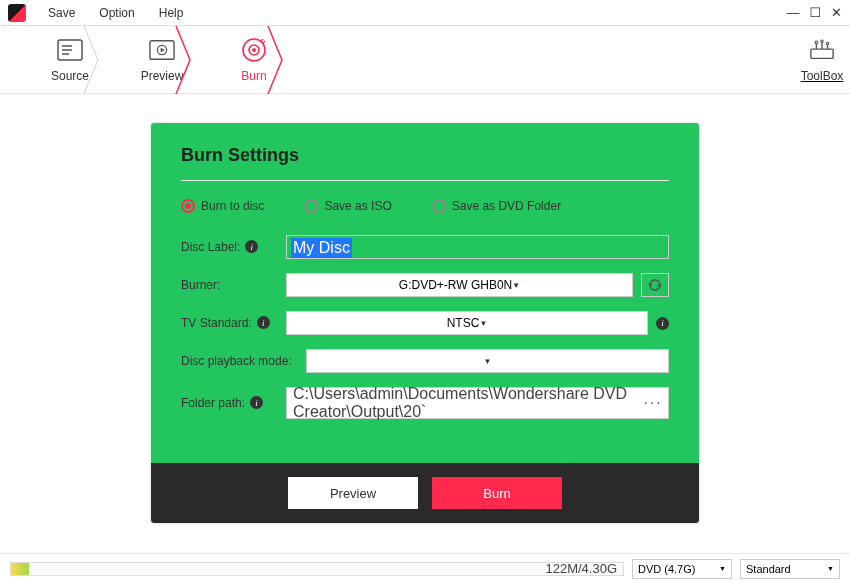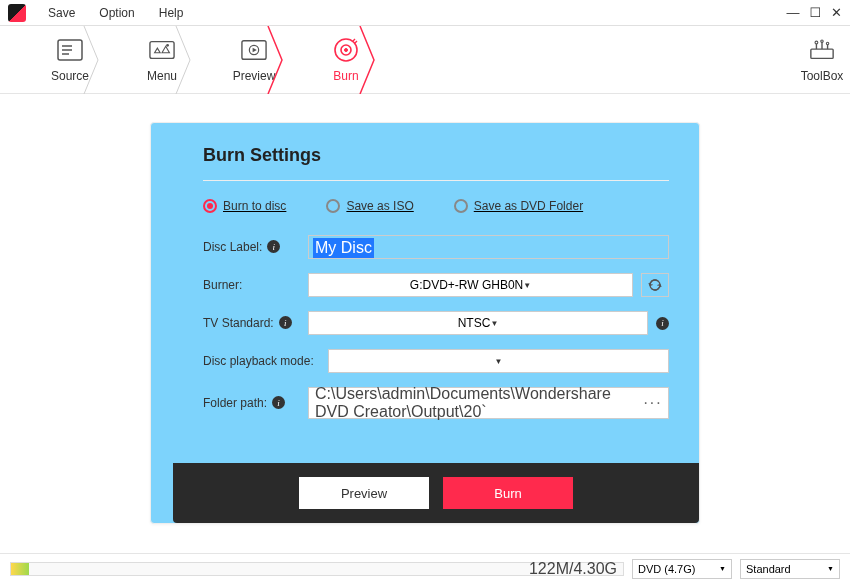--- a/index.html
+++ b/index.html
@@ -13,29 +13,29 @@
     
     .nav-bar { height: 68px; display: flex; align-items: center; border-bottom: 1px solid #e5e5e5; position: relative; }
     .nav-item { width: 92px; height: 68px; display: flex; flex-direction: column; align-items: center; justify-content: center; position: relative; cursor: pointer; padding-left: 48px; }
     .nav-icon { width: 26px; height: 26px; display: flex; align-items: center; justify-content: center; margin-bottom: 6px; }
     .nav-label { font-size: 12px; color: #333; }
     .nav-item.active .nav-label { color: #ff2a4d; }
     .nav-item.active svg path, .nav-item.active svg circle { stroke: #ff2a4d; }
     .chevron { position: absolute; right: -10px; top: 0; height: 68px; width: 20px; }
     .chevron.red path { stroke: #ff2a4d; stroke-width: 1.5; }
     .chevron.gray path { stroke: #d0d0d0; stroke-width: 1; }
-    .nav-toolbox { margin-left: auto; margin-right: 6px; }
+    .nav-toolbox { margin-left: auto; margin-right: 6px; text-decoration: underline; }
     
     .main { padding: 28px 150px 20px; }
-    .panel { background: #7dd3fc; border: 1px solid #eee; border-radius: 4px; box-shadow: 0 1px 3px rgba(0,0,0,0.05); padding-left: 22px; }
+    .panel { background: #22c55e; border: 1px solid #eee; border-radius: 4px; box-shadow: 0 1px 3px rgba(0,0,0,0.05); }
     .panel-body { padding: 22px 30px 30px; }
     .panel-title { font-size: 18px; font-weight: bold; color: #222; padding-bottom: 14px; border-bottom: 1px solid #eee; margin-bottom: 18px; }
     
     .radio-row { display: flex; gap: 40px; margin-bottom: 22px; }
-    .radio-opt { display: flex; align-items: center; gap: 6px; cursor: pointer; text-decoration: underline; }
+    .radio-opt { display: flex; align-items: center; gap: 6px; cursor: pointer; }
     .radio-circle { width: 14px; height: 14px; border-radius: 50%; border: 2px solid #888; position: relative; flex-shrink: 0; }
     .radio-opt.selected .radio-circle { border-color: #ff2a4d; }
     .radio-opt.selected .radio-circle::after { content: ''; position: absolute; width: 6px; height: 6px; border-radius: 50%; background: #ff2a4d; top: 2px; left: 2px; }
     .radio-label { font-size: 12px; color: #333; }
     
     .field-row { display: flex; align-items: center; margin-bottom: 14px; }
     .field-label { width: 105px; font-size: 12px; color: #333; display: flex; align-items: flex-start; gap: 5px; }
     .info-icon { width: 13px; height: 13px; border-radius: 50%; background: #333; color: #fff; font-size: 9px; font-style: italic; font-family: serif; display: inline-flex; align-items: center; justify-content: center; flex-shrink: 0; }
     .text-input { flex: 1; height: 24px; border: 1px solid #ccc; padding: 0 6px; font-size: 12px; }
     .select-input { flex: 1; height: 24px; border: 1px solid #ccc; padding: 0 6px; font-size: 12px; display: flex; align-items: center; justify-content: center; cursor: pointer; background: #fff; }
@@ -46,21 +46,21 @@
     .path-dots { color: #666; letter-spacing: 1px; }
     
     .panel-footer { background: #2a2a2a; padding: 14px 0; display: flex; justify-content: center; gap: 14px; border-radius: 0 0 4px 4px; }
     .btn { width: 130px; height: 32px; font-size: 13px; display: flex; align-items: center; justify-content: center; cursor: pointer; border: none; }
     .btn-white { background: #fff; color: #333; }
     .btn-red { background: #ff2a4d; color: #fff; }
     
     .status-bar { position: absolute; bottom: 0; left: 0; right: 0; height: 30px; border-top: 1px solid #e5e5e5; display: flex; align-items: center; padding: 0 10px; gap: 8px; }
     .progress-bar { flex: 1; height: 14px; border: 1px solid #ddd; background: #f9f9f9; position: relative; }
     .progress-fill { position: absolute; left: 0; top: 0; height: 100%; width: 3%; background: linear-gradient(to right, #ffd84d, #9fd94d); }
-    .progress-text { position: absolute; right: 6px; top: 0; font-size: 16px; color: #444; line-height: 12px; text-align: right; }
+    .progress-text { position: absolute; right: 6px; top: 0; font-size: 13px; color: #444; line-height: 12px; text-align: right; }
     .status-select { width: 100px; height: 20px; border: 1px solid #ccc; font-size: 11px; padding: 0 5px; display: flex; align-items: center; justify-content: space-between; cursor: pointer; background: #fff; text-align: right; }
     .status-select .caret { font-size: 7px; }
     
     .highlighted-text { background: #2078ff; color: #fff; padding: 1px 2px; display: inline-block; font-size: 16px; }
   </style>
 </head>
 <body>
 
 <div class="titlebar">
   <div class="app-logo"></div>
@@ -84,34 +84,20 @@
           <line x1="5" y1="15" x2="12" y2="15" stroke="#555" stroke-width="1.5"></line>
         </svg>
     </div>
     <span class="nav-label">Source</span>
     <svg class="chevron gray" viewBox="0 0 20 68" fill="none">
         <path d="M2 0 L16 34 L2 68"></path>
       </svg>
   </div>
   <div class="nav-item">
     <div class="nav-icon">
-      <svg width="28" height="20" viewBox="0 0 28 20" fill="none">
-          <rect x="1" y="1" width="26" height="18" rx="2" stroke="#555" stroke-width="1.5"></rect>
-          <path d="M6 13 L9 8 L12 13 Z" stroke="#555" stroke-width="1.2" fill="none"></path>
-          <path d="M14 13 L18 6 L22 13 Z" stroke="#555" stroke-width="1.2" fill="none"></path>
-          <circle cx="20" cy="5" r="1.5" fill="#555"></circle>
-        </svg>
-    </div>
-    <span class="nav-label">Menu</span>
-    <svg class="chevron gray" viewBox="0 0 20 68" fill="none">
-        <path d="M2 0 L16 34 L2 68"></path>
-      </svg>
-  </div>
-  <div class="nav-item">
-    <div class="nav-icon">
       <svg width="28" height="22" viewBox="0 0 28 22" fill="none">
           <rect x="1" y="1" width="26" height="20" rx="2" stroke="#555" stroke-width="1.5"></rect>
           <circle cx="14" cy="11" r="5" stroke="#555" stroke-width="1.3" fill="none"></circle>
           <path d="M12.5 8.5 L17 11 L12.5 13.5 Z" fill="#555"></path>
         </svg>
     </div>
     <span class="nav-label">Preview</span>
     <svg class="chevron red" viewBox="0 0 20 68" fill="none">
         <path d="M2 0 L16 34 L2 68"></path>
       </svg>

